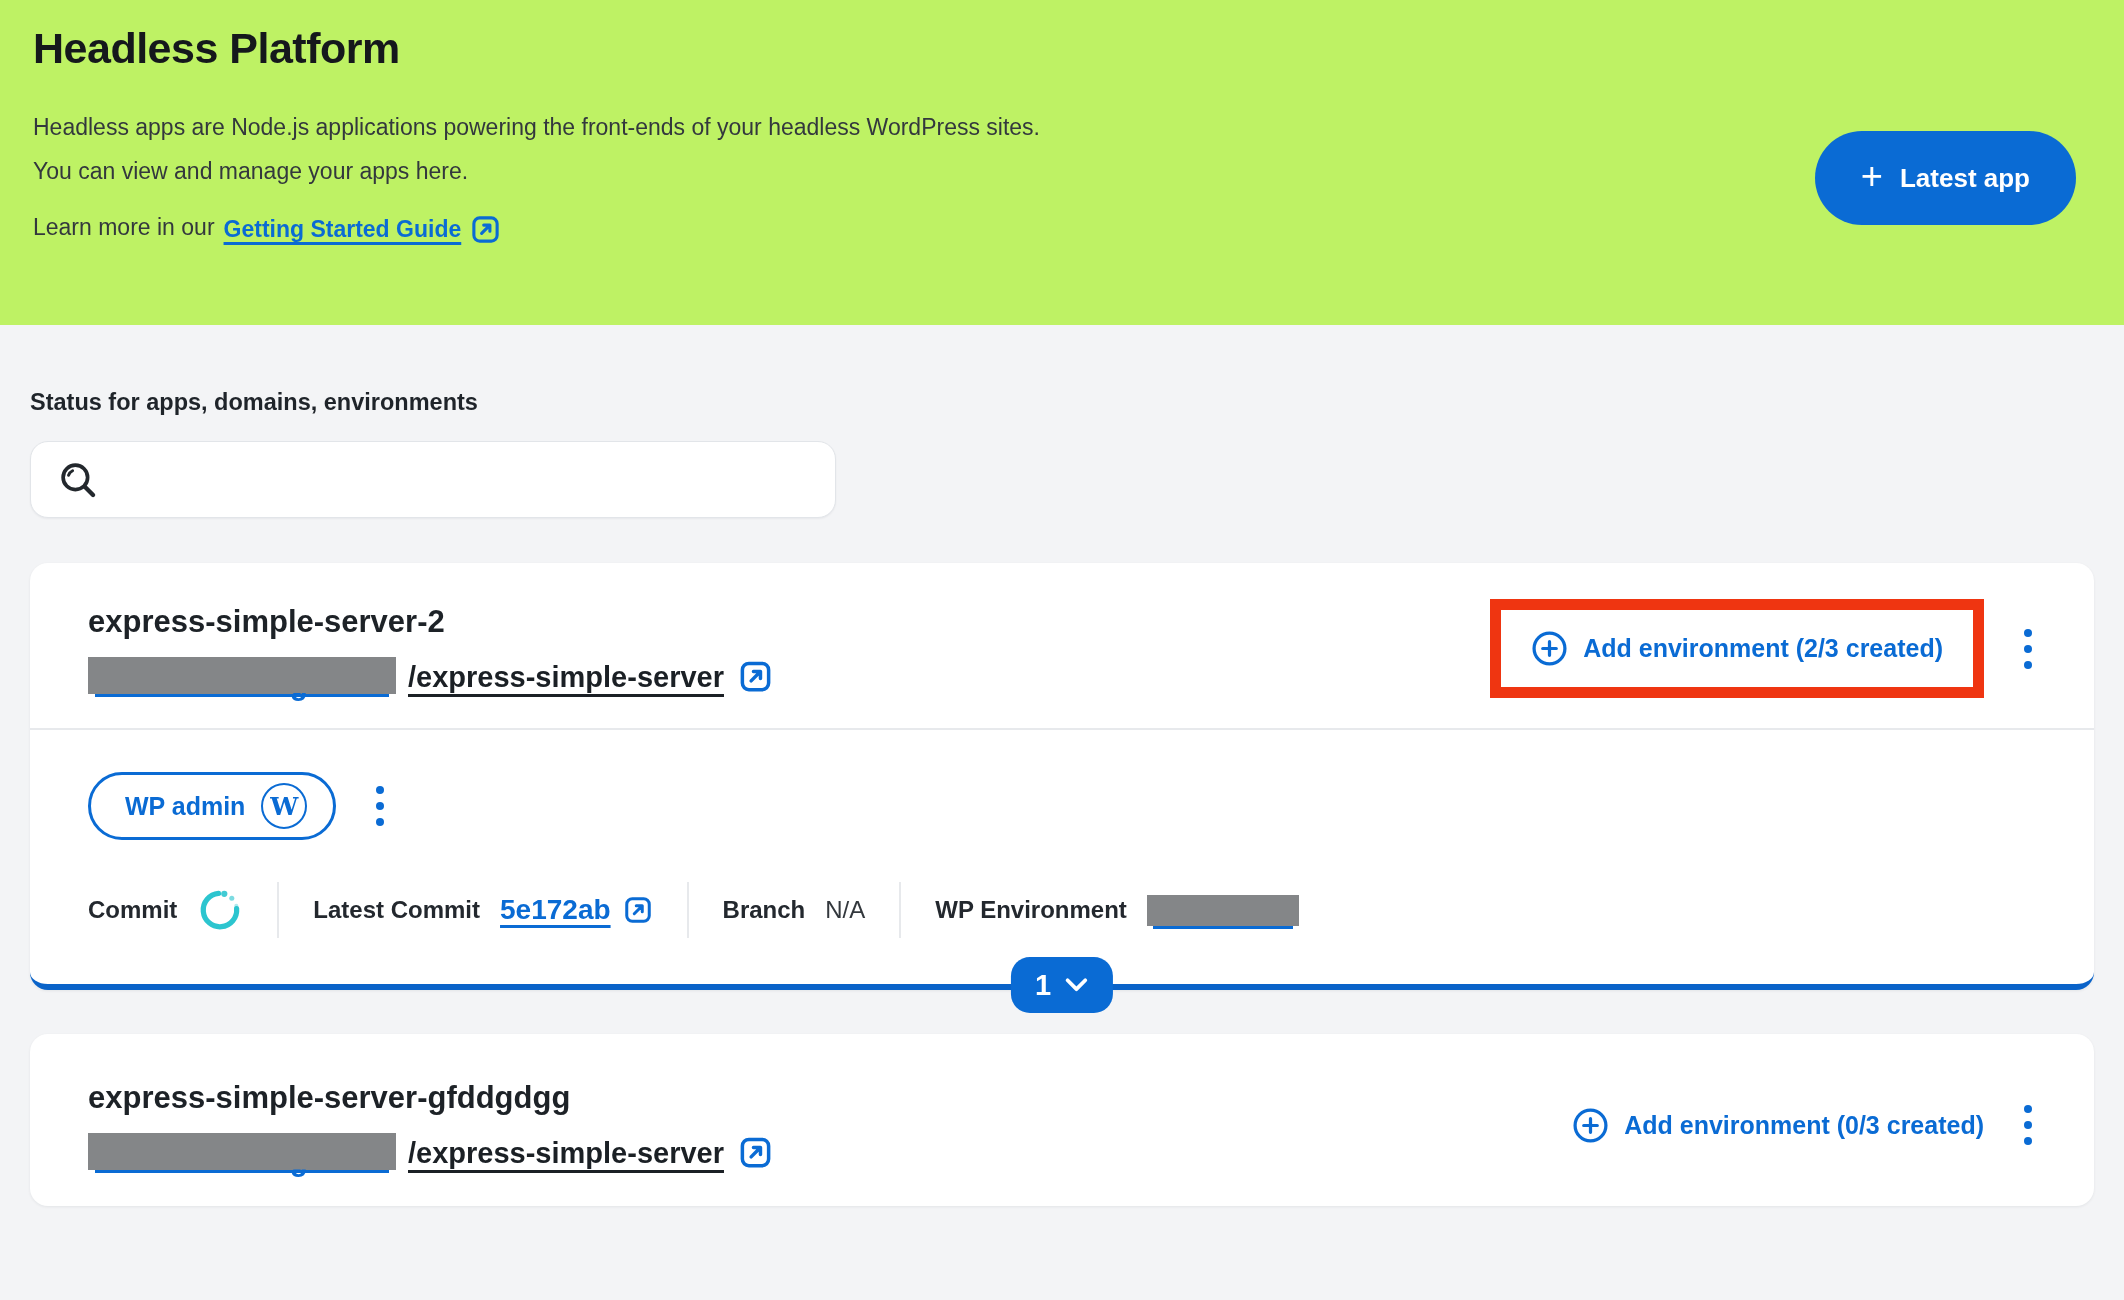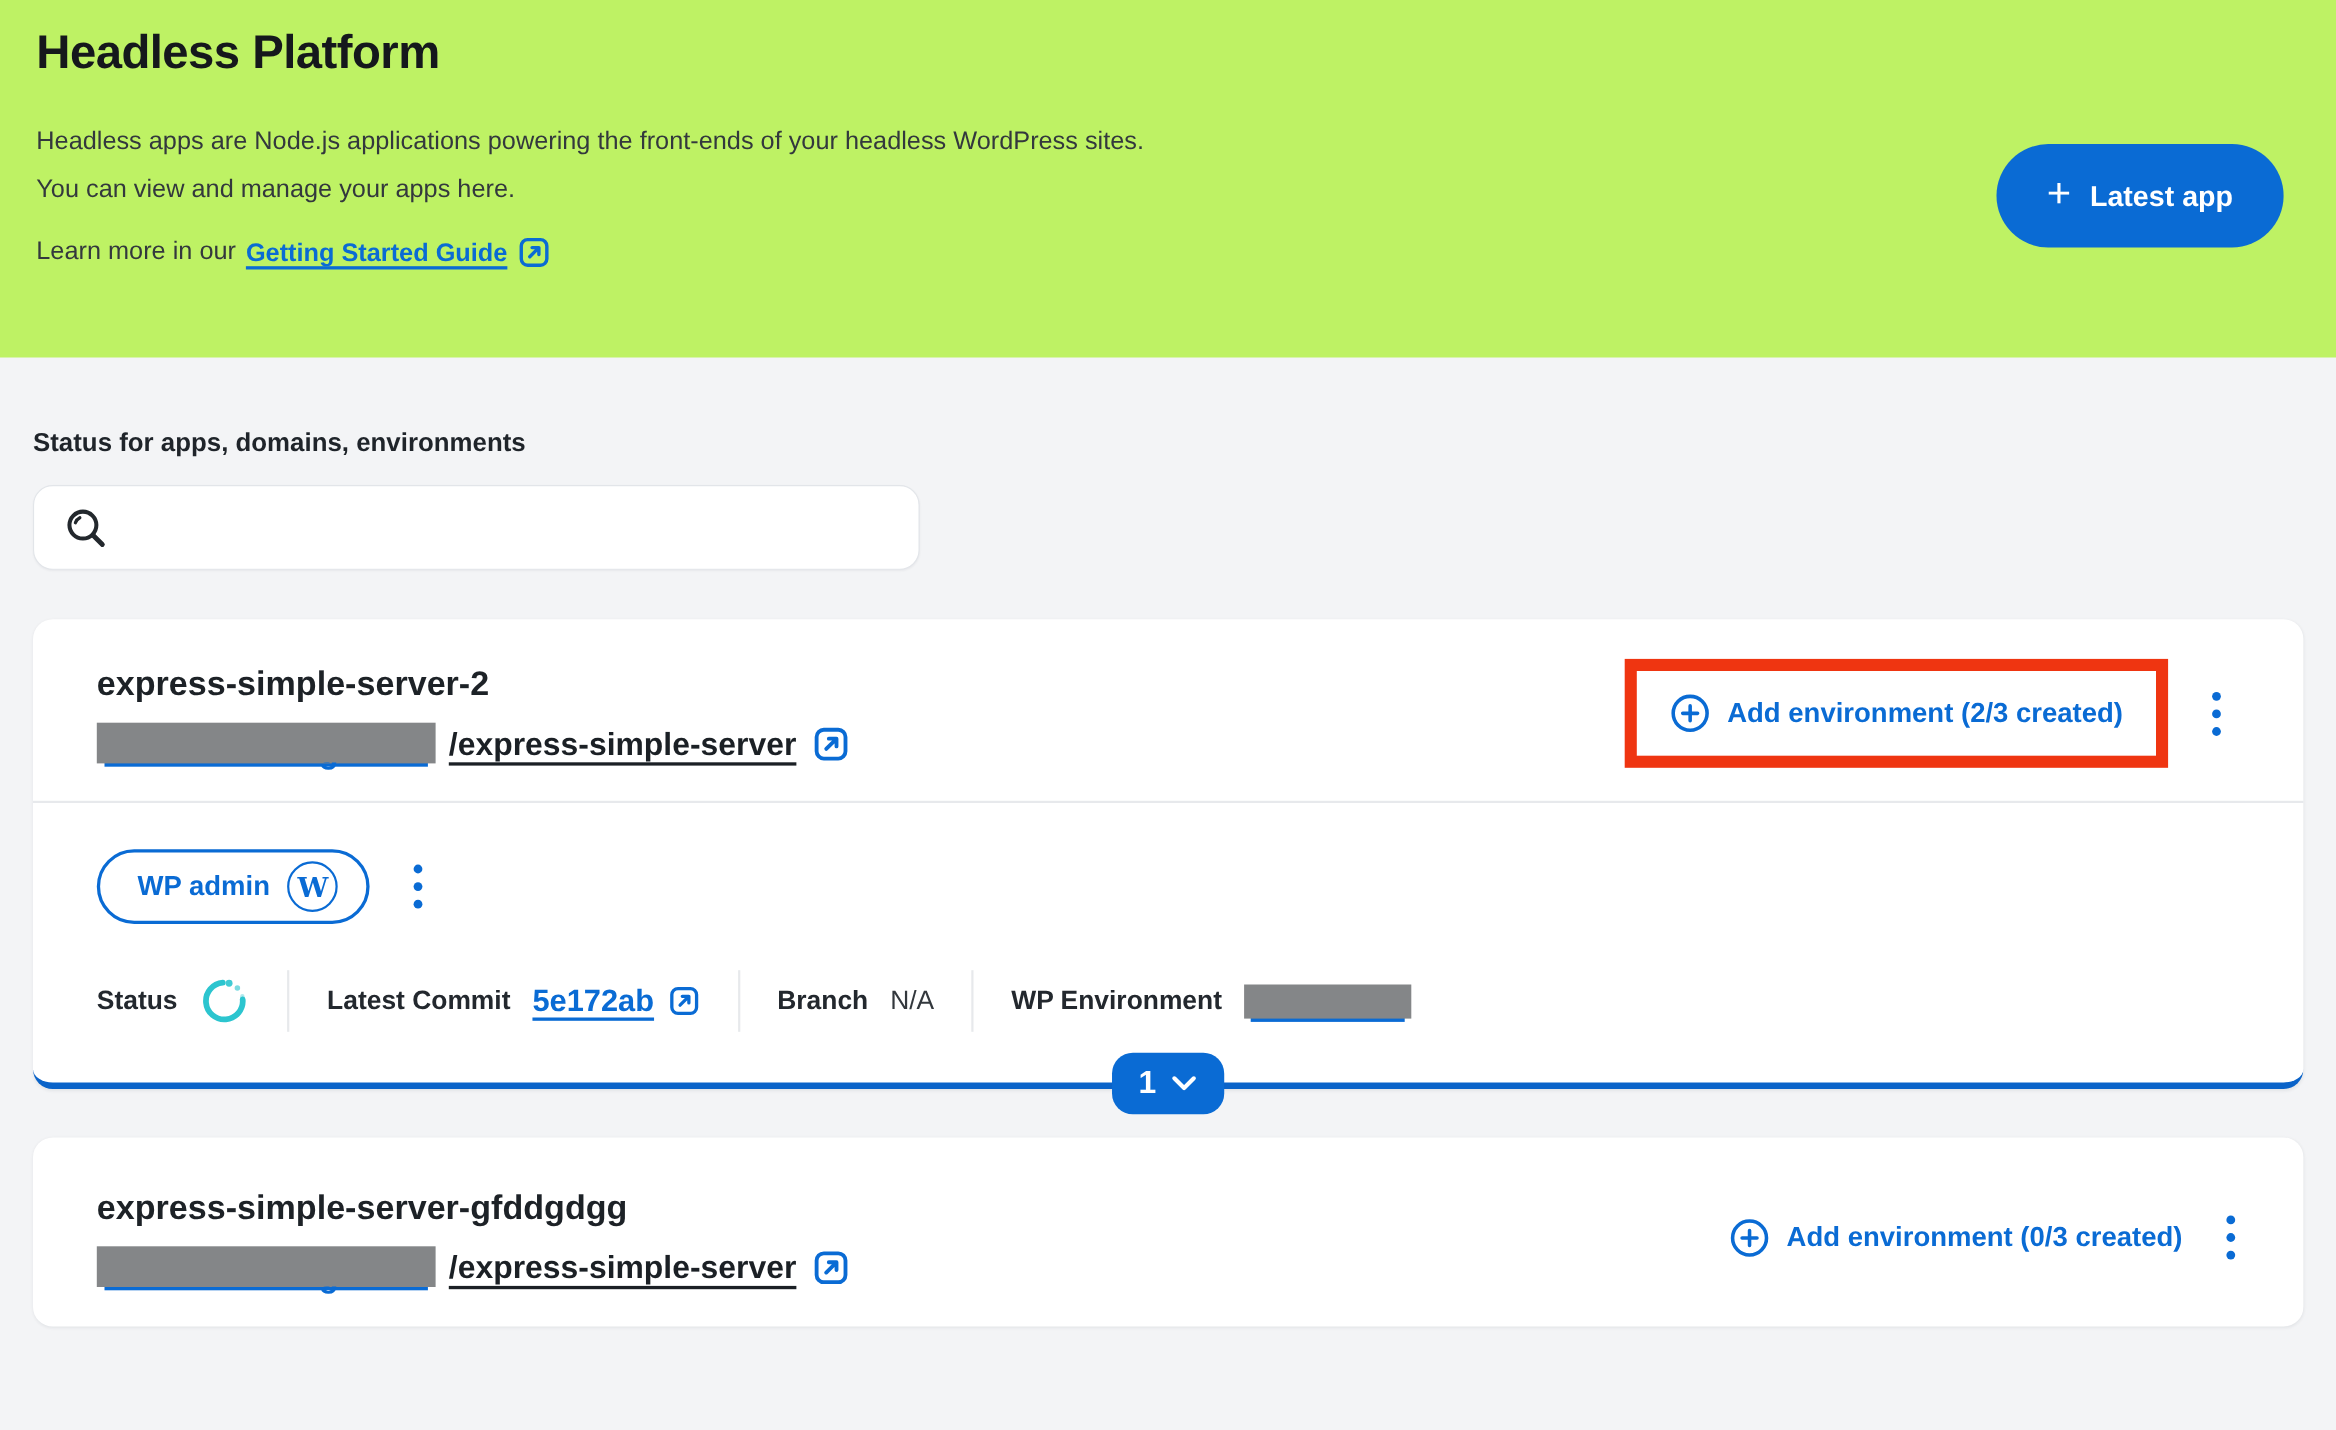--- a/index.html
+++ b/index.html
@@ -111,21 +111,21 @@
     background:#fff;
     border-radius:18px;
     box-shadow:0 1px 3px rgba(16,24,40,.07);
   }
   .card-1{margin-top:45px;border-bottom:6px solid #0a63c9;}
   .card-2{margin-top:44px;}
   .card-head{
     display:flex;
     align-items:center;
     justify-content:space-between;
-    padding:36px 63px 30px 58px;
+    padding:36px 50px 30px 58px;
   }
   .card-2 .card-head{padding:46px 50px 36px 58px;}
   .card-head h2{
     font-size:31px;
     font-weight:700;
     color:#1d2227;
   }
   .repo-link{
     margin-top:17px;
     display:flex;
@@ -334,21 +334,21 @@
           <button class="kebab">
               <i></i>
               <i></i>
               <i></i>
             </button>
         </div>
       </div>
 
       <div class="status-row">
         <div class="stat">
-          <span class="stat-label">Status</span>
+          <span class="stat-label">Commit</span>
           <svg width="46" height="46" viewBox="0 0 44 44">
             <path d="M20.6 6.1 A 16 16 0 1 0 37.9 20.6" fill="none" stroke="#2cc5cf" stroke-width="5" stroke-linecap="round"></path>
             <circle cx="26.1" cy="6.5" r="3" fill="#2cc5cf" opacity=".9"></circle>
             <circle cx="33.3" cy="10.7" r="2.4" fill="#2cc5cf" opacity=".62"></circle>
             <circle cx="37.6" cy="17.9" r="1.9" fill="#2cc5cf" opacity=".38"></circle>
           </svg>
         </div>
         <div class="v-divider"></div>
         <div class="stat">
           <span class="stat-label">Latest Commit</span>

